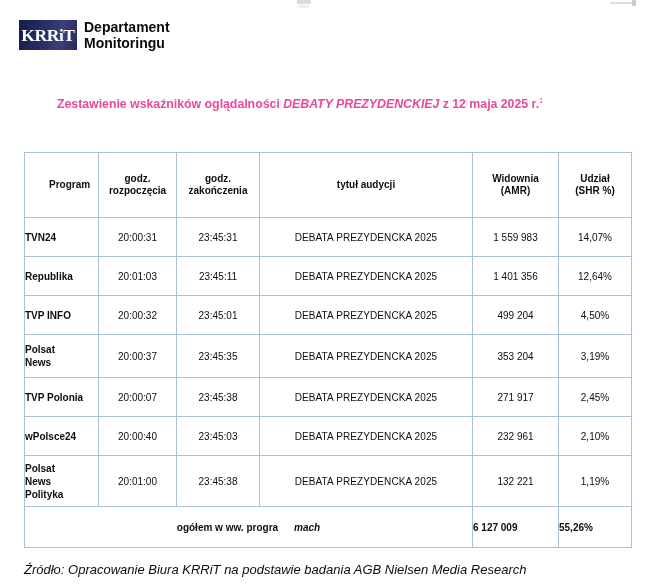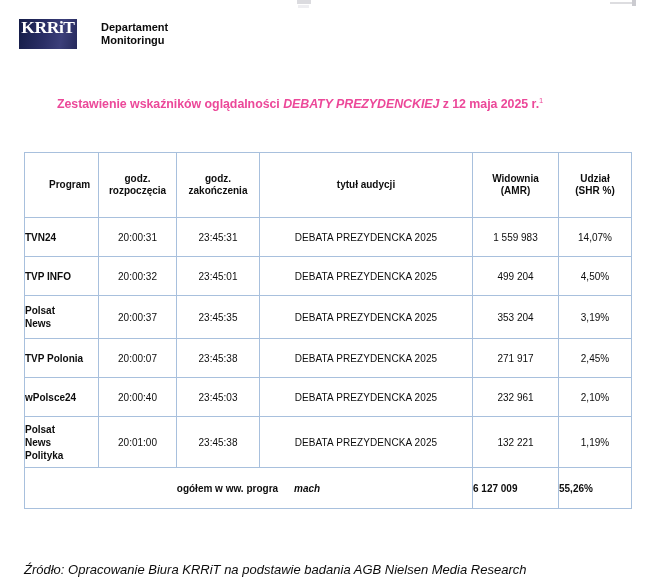--- a/index.html
+++ b/index.html
@@ -58,36 +58,36 @@
     left: 19px;
     top: 19px;
     display: flex;
     align-items: center;
   }
   .brand-mark {
     width: 58px;
     height: 30px;
     background: linear-gradient(100deg, #141c47 0%, #2b2f66 45%, #3c3f7a 72%, #262a5c 100%);
     display: flex;
-    align-items: flex-start;
+    align-items: center;
     justify-content: center;
     flex: none;
   }
   .brand-mark-text {
     color: #ffffff;
     font-family: "Liberation Serif", serif;
     font-size: 17px;
     font-weight: bold;
     letter-spacing: -0.4px;
     line-height: 1;
     transform: scaleX(1.03);
   }
   .brand-name {
-    margin-left: 24px;
-    font-size: 11px;
+    margin-left: 7px;
+    font-size: 14px;
     font-weight: bold;
     line-height: 1.16;
     color: #0b0b0b;
     white-space: pre-line;
   }
 
   
   .doc-title {
     position: absolute;
     left: 57px;
@@ -247,20 +247,28 @@
     <tbody>
       <tr>
         <td class="cell-program" style="white-space:pre-line">TVN24</td>
         <td class="cell-start">20:00:31</td>
         <td class="cell-end">23:45:31</td>
         <td class="cell-title">DEBATA PREZYDENCKA 2025</td>
         <td class="cell-amr">1 559 983</td>
         <td class="cell-shr">14,07%</td>
       </tr>
       <tr>
+        <td class="cell-program" style="white-space:pre-line">Republika</td>
+        <td class="cell-start">20:01:03</td>
+        <td class="cell-end">23:45:11</td>
+        <td class="cell-title">DEBATA PREZYDENCKA 2025</td>
+        <td class="cell-amr">1 401 356</td>
+        <td class="cell-shr">12,64%</td>
+      </tr>
+      <tr>
         <td class="cell-program" style="white-space:pre-line">TVP INFO</td>
         <td class="cell-start">20:00:32</td>
         <td class="cell-end">23:45:01</td>
         <td class="cell-title">DEBATA PREZYDENCKA 2025</td>
         <td class="cell-amr">499 204</td>
         <td class="cell-shr">4,50%</td>
       </tr>
       <tr class="row-tall">
         <td class="cell-program" style="white-space:pre-line">Polsat
 News</td>

